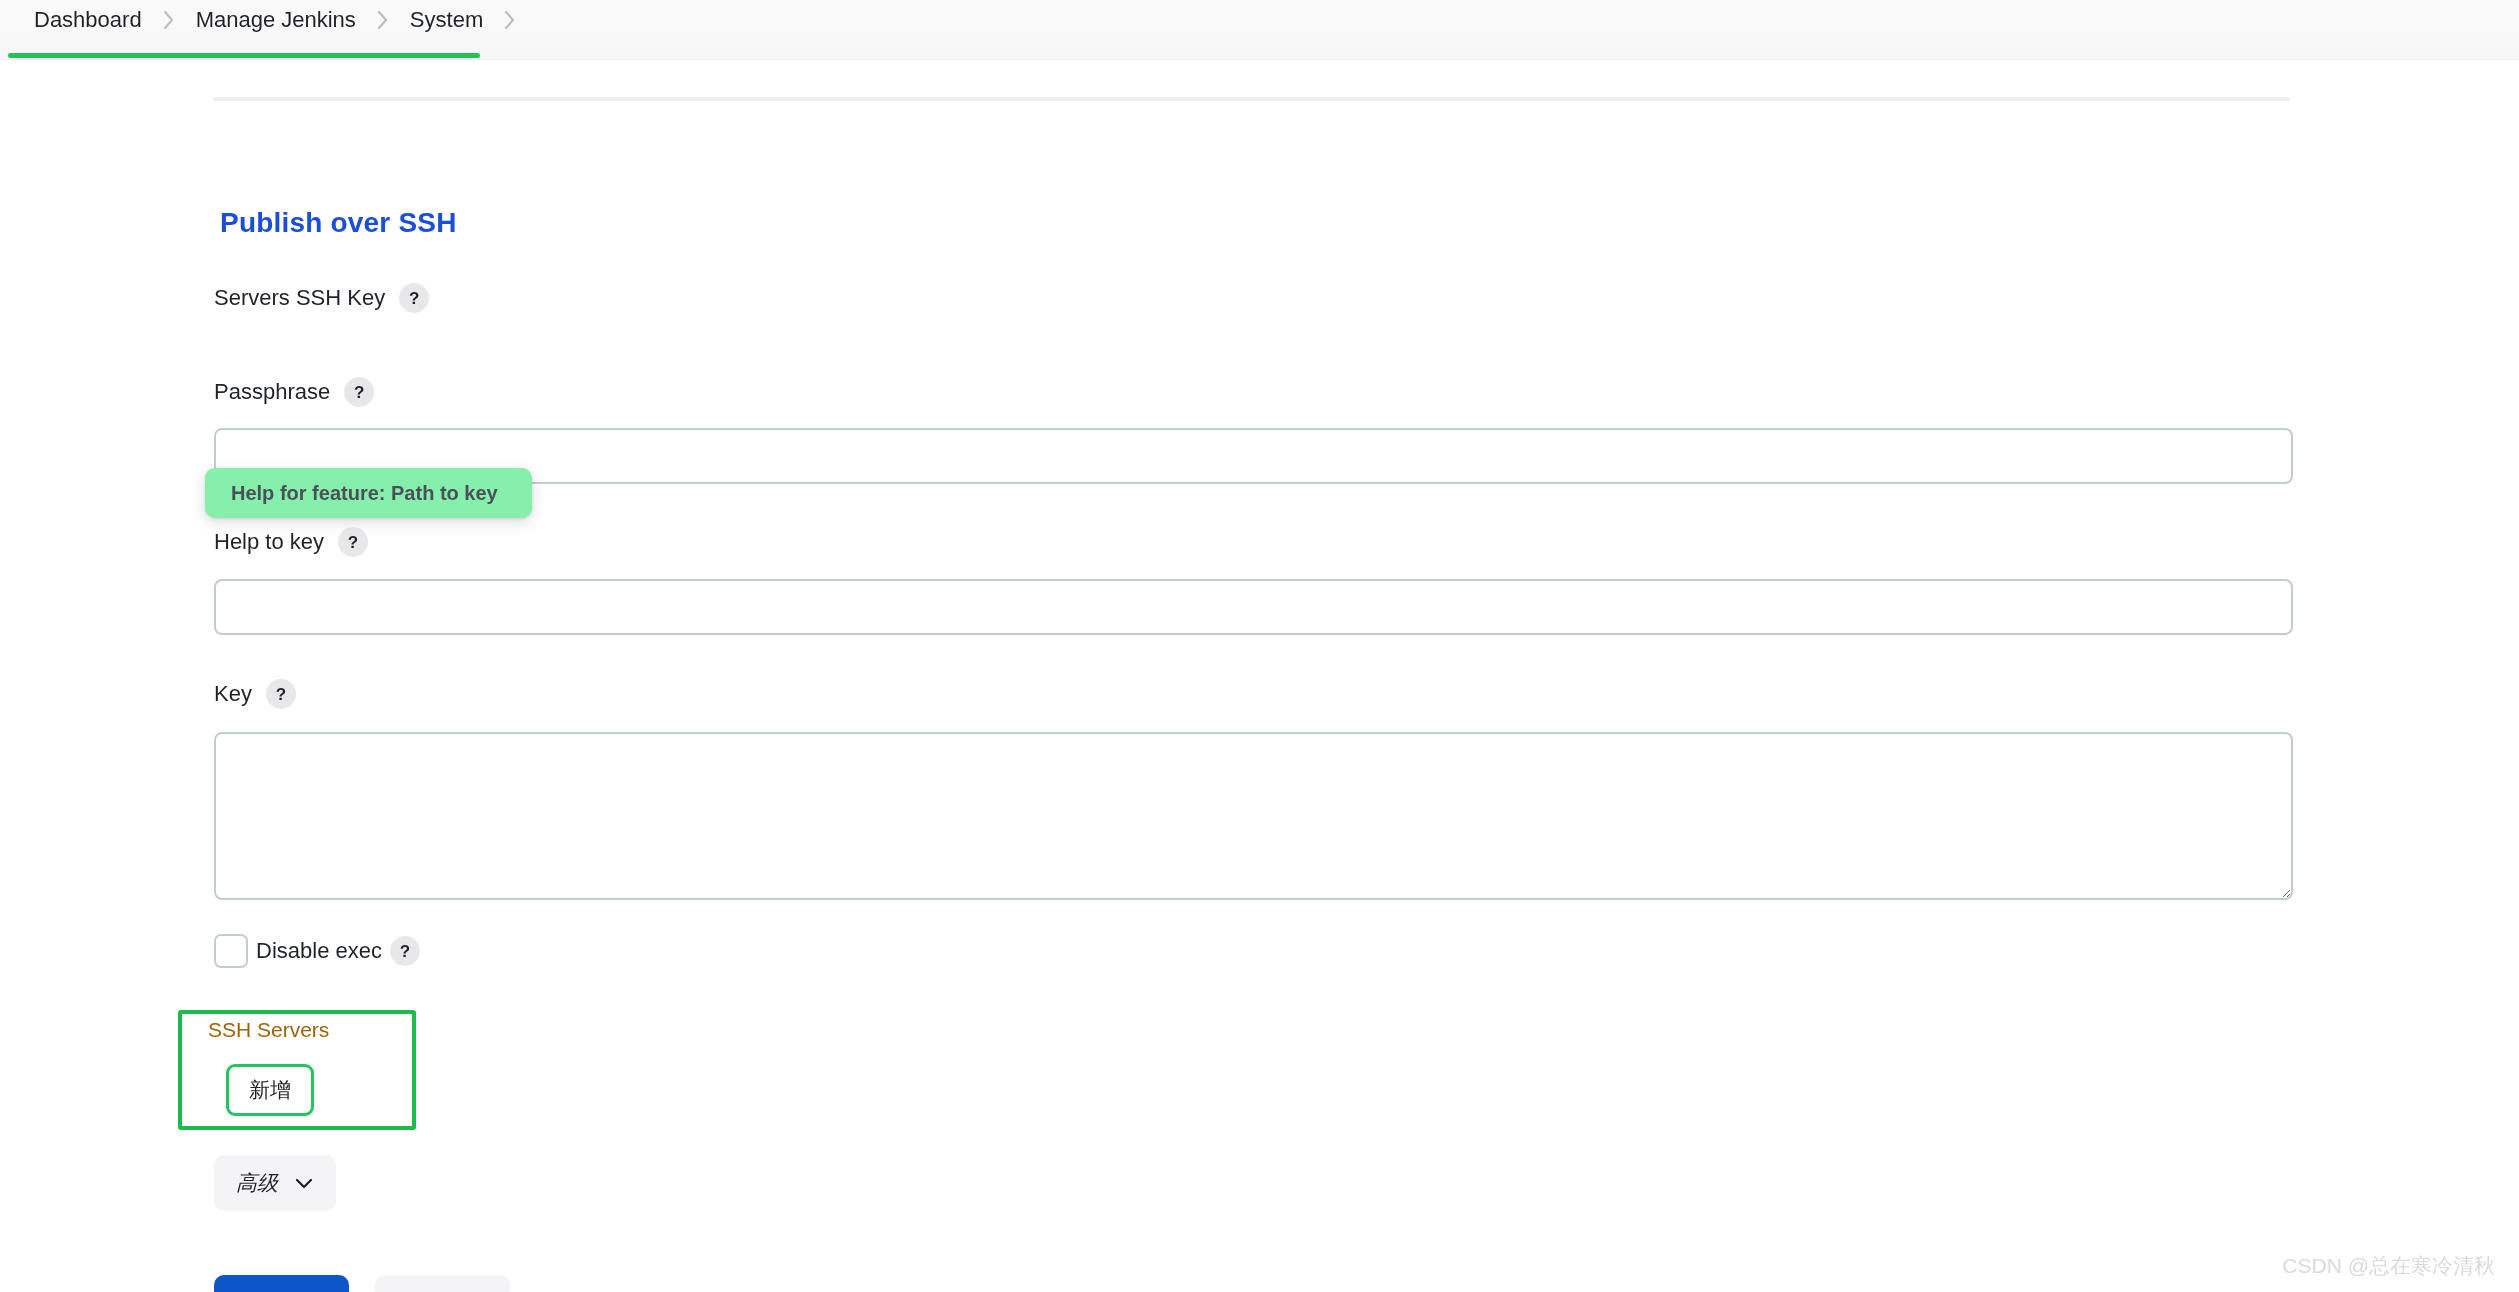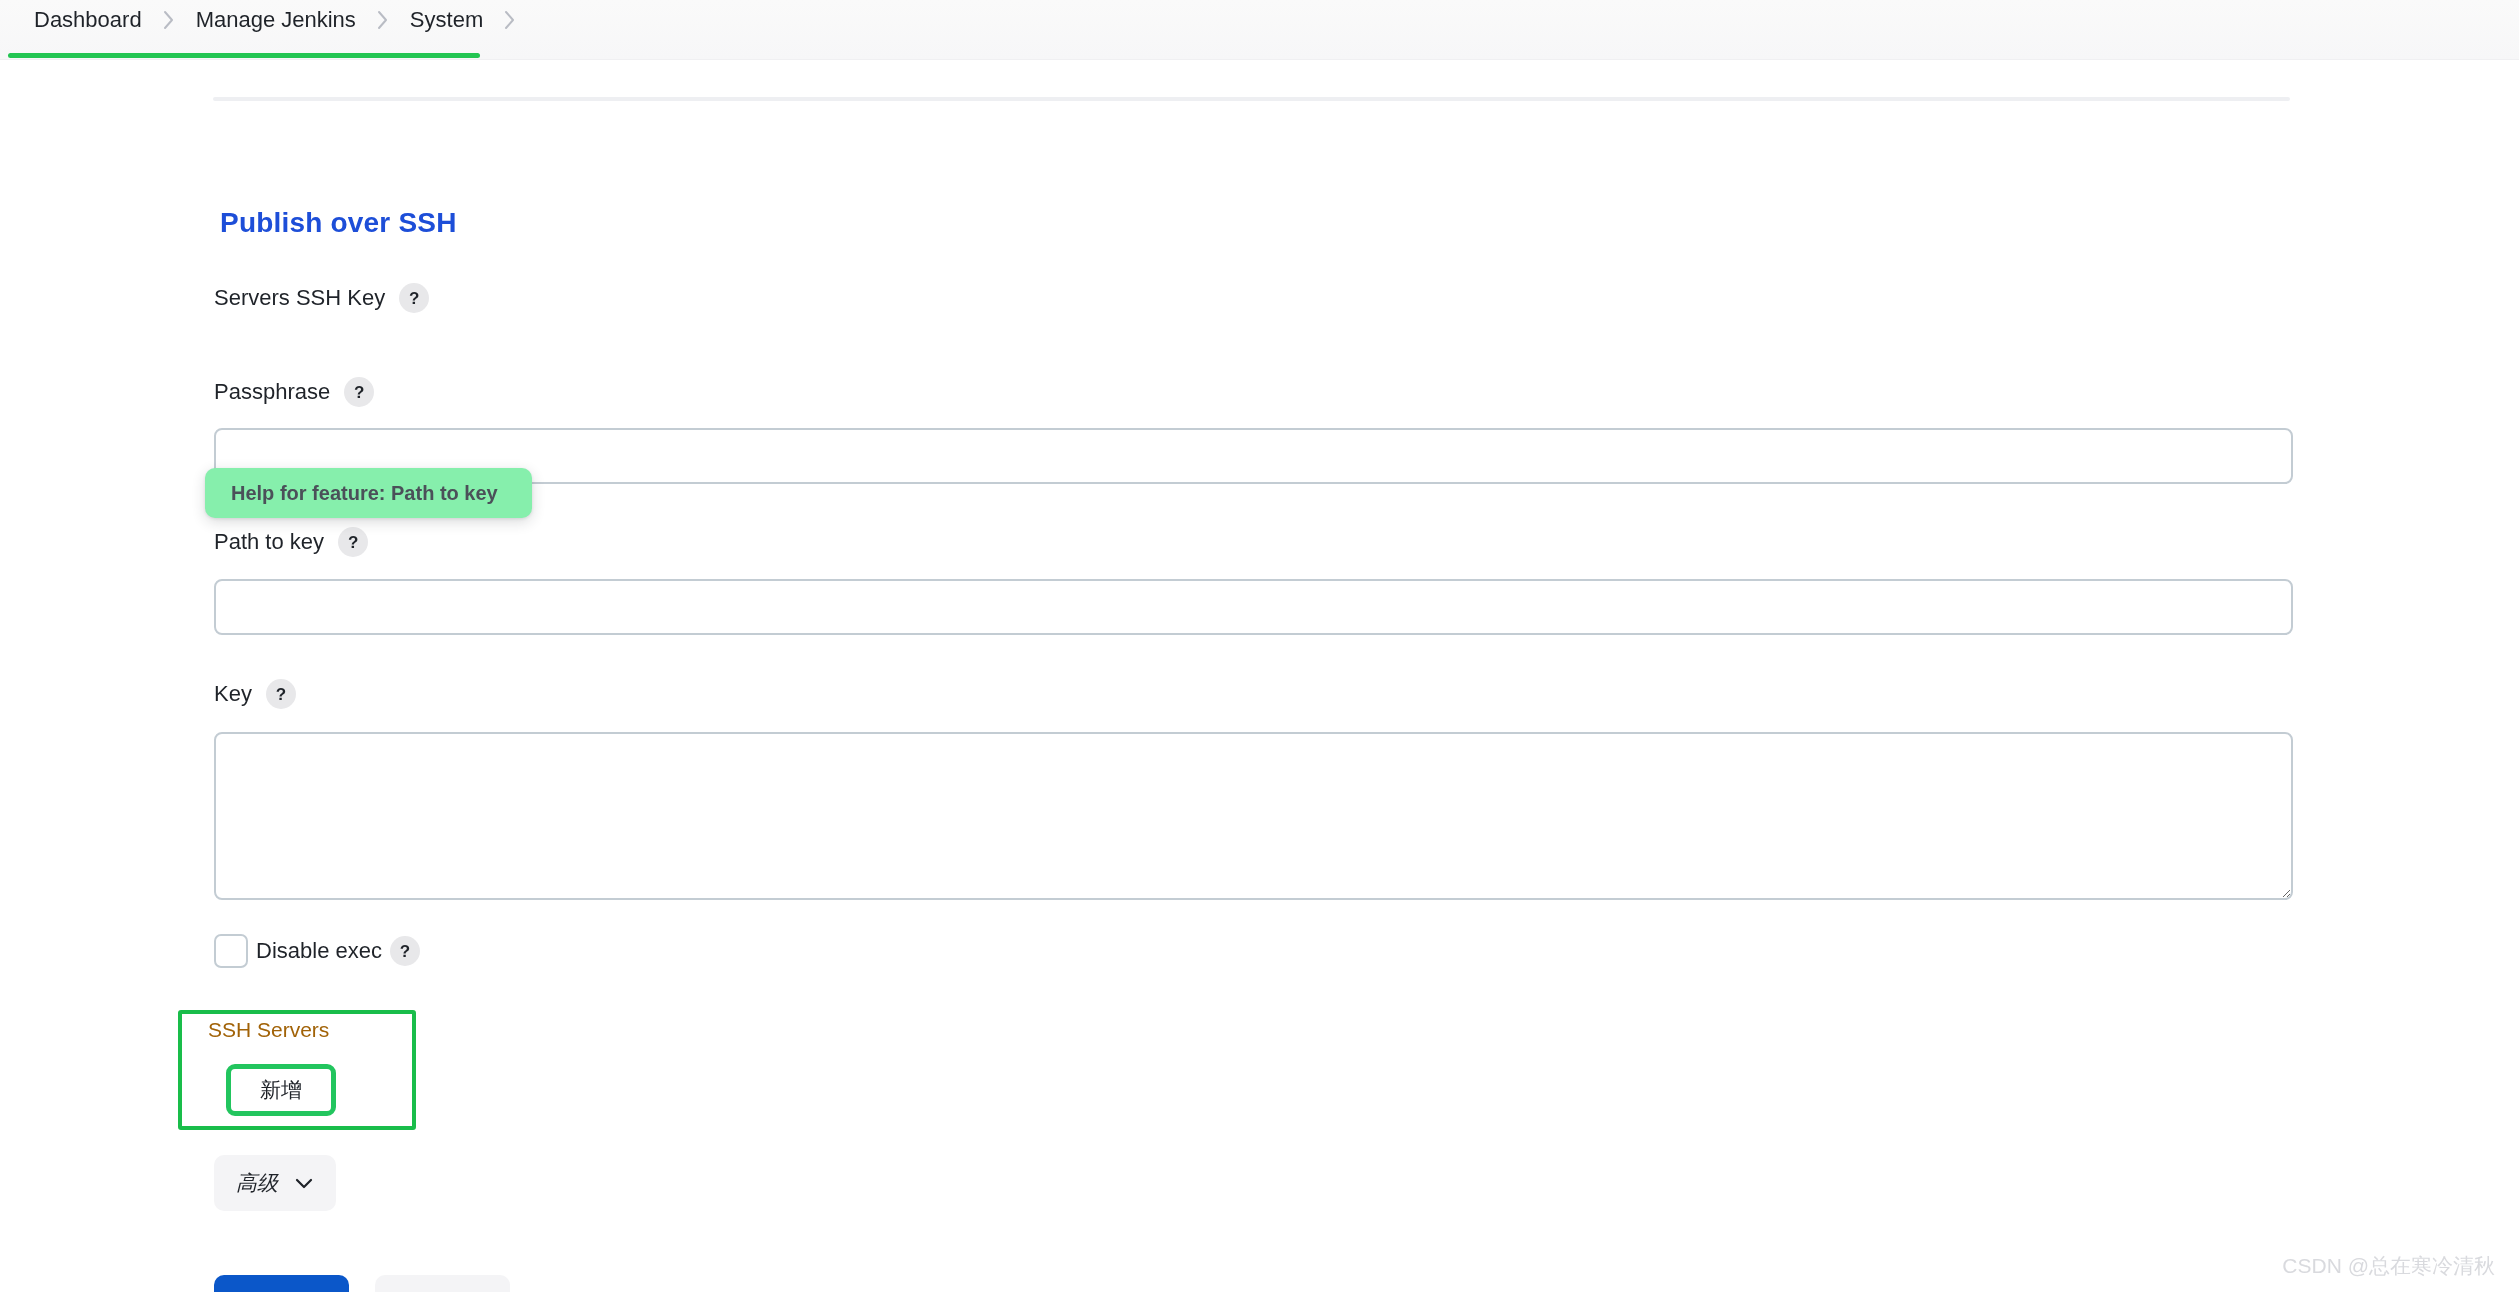--- a/index.html
+++ b/index.html
@@ -180,22 +180,22 @@
   #ssh-servers-label {
     position: absolute;
     left: 208px; top: 958px;
     font-size: 21px;
     color: #a16207;
     white-space: nowrap;
   }
   #add-server-button {
     position: absolute;
     left: 226px; top: 1004px;
-    width: 110px; height: 52px;
-    border: 5px solid #22c55e;
+    width: 88px; height: 52px;
+    border: 3px solid #22c55e;
     border-radius: 9px;
     background: #ffffff;
     font-size: 21px;
     color: #1f2329;
     cursor: pointer;
     font-family: "Liberation Sans", "DejaVu Sans", sans-serif;
   }
 
   
   #advanced-button {
@@ -297,21 +297,21 @@
 
   <div class="field-label-row" style="left:214px; top:317px;">
     <span class="field-label">Passphrase</span>
     <button class="help-btn">?</button>
   </div>
   <input class="text-input" style="top: 368px;" type="text" placeholder="">
 
   <div id="help-tooltip">Help for feature: Path to key</div>
 
   <div class="field-label-row" style="left:214px; top:467px;">
-    <span class="field-label">Path to key</span>
+    <span class="field-label">Help to key</span>
     <button class="help-btn">?</button>
   </div>
   <input class="text-input" style="top: 519px;" type="text" placeholder="">
 
   <div class="field-label-row" style="left:214px; top:619px;">
     <span class="field-label">Key</span>
     <button class="help-btn">?</button>
   </div>
   <textarea id="key-textarea" style="top: 672px;" placeholder=""></textarea>
 

